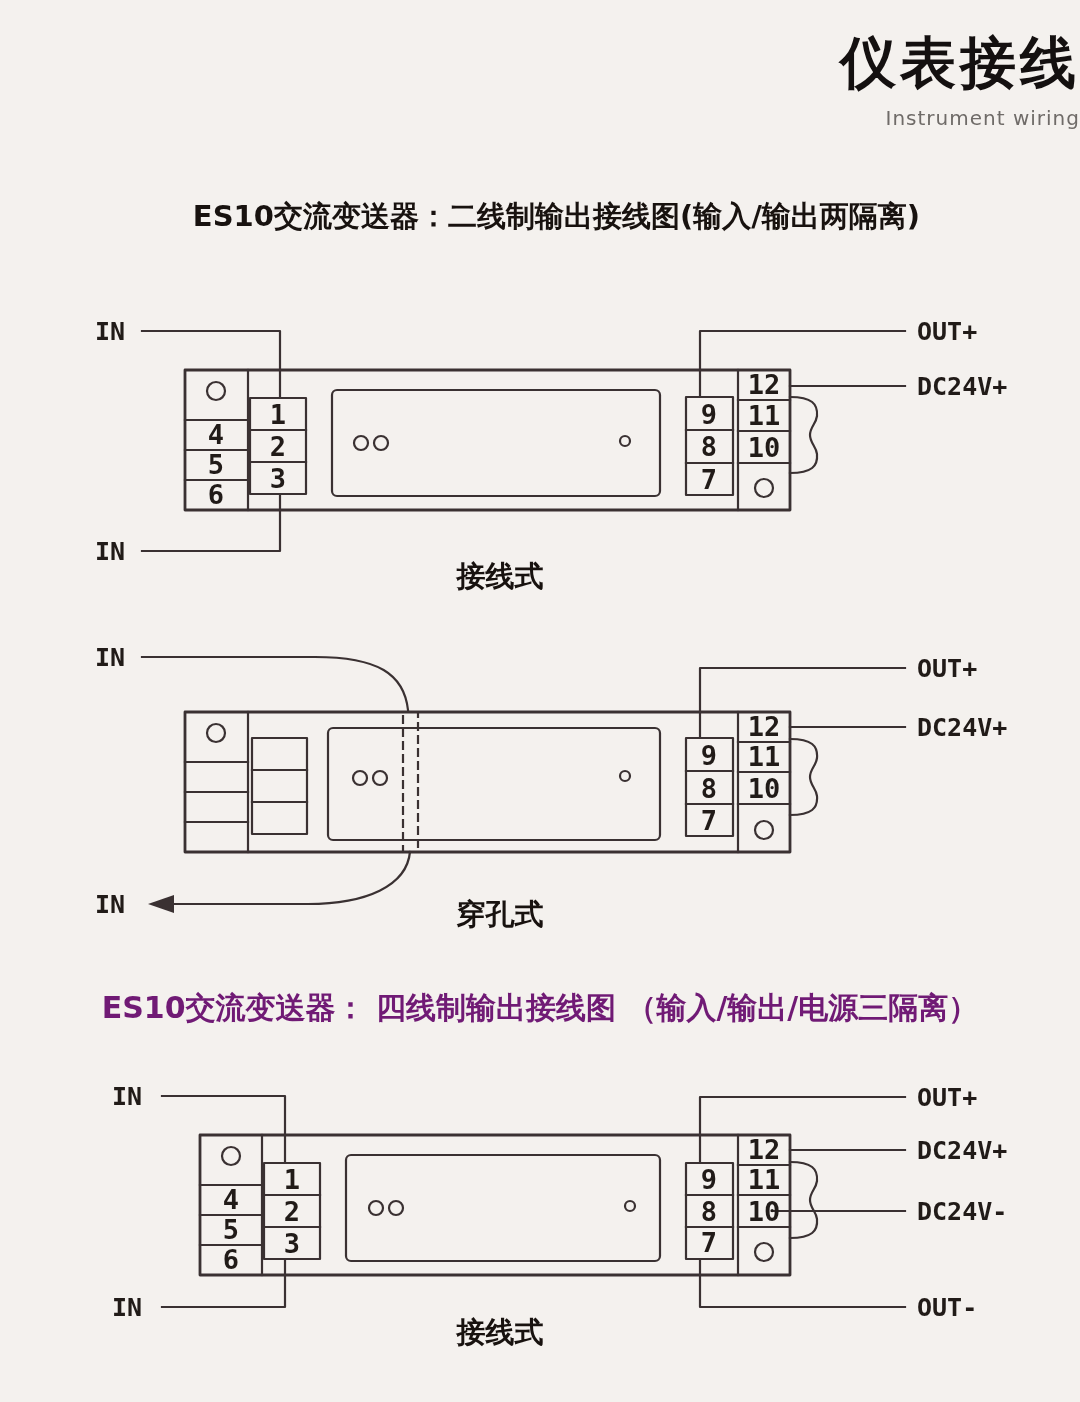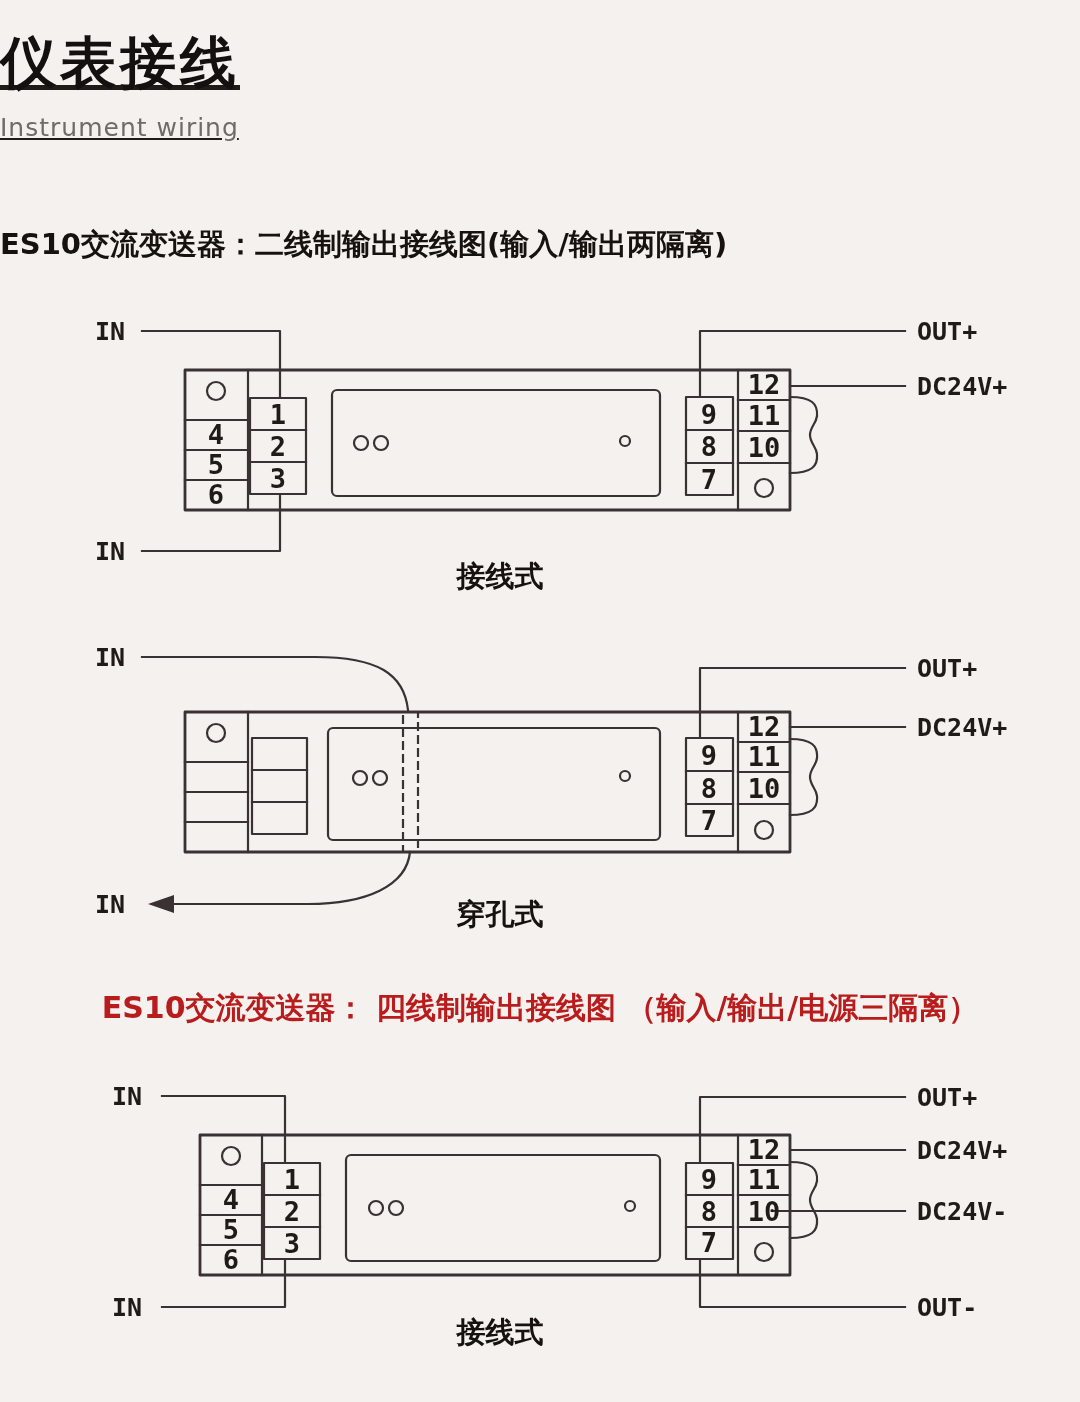--- a/index.html
+++ b/index.html
@@ -12,30 +12,30 @@
   html,body{background:#e9e7e5;}
   .page{
     position:relative;
     width:1080px;height:1402px;
     margin:0 auto;
     background:var(--bg);
     font-family:"DejaVu Sans",sans-serif;
     color:var(--text);
     overflow:hidden;
   }
-  .header{position:absolute;top:26px;left:0;width:100%;text-align:left;text-decoration:underline;}
+  .header{position:absolute;top:26px;left:0;width:100%;text-align:right;}
   .title{font-size:56px;font-weight:bold;letter-spacing:4px;color:#141010;}
-  .subtitle{font-size:25px;color:var(--muted);margin-top:11px;letter-spacing:1px;}
+  .subtitle{font-size:20px;color:var(--muted);margin-top:4px;letter-spacing:1px;}
   .h1block{
     position:absolute;top:194px;left:0;width:920px;
-    text-align:left;font-weight:bold;font-size:29px;line-height:1.55;color:#18120f;margin-top:28px;
+    text-align:right;font-weight:bold;font-size:29px;line-height:1.55;color:#18120f;
   }
   .h2block{
     position:absolute;top:988px;left:0;width:100%;
-    text-align:center;font-weight:bold;font-size:30px;color:#b91c1c;
+    text-align:center;font-weight:bold;font-size:30px;color:#701a75;
   }
   svg{position:absolute;left:0;display:block;}
   #svg1{top:300px;}
   #svg2{top:630px;}
   #svg3{top:1060px;}
   .ln{stroke:var(--line);stroke-width:2.2;fill:none;stroke-linecap:square;stroke-linejoin:round;}
   .thick{stroke-width:2.8;}
   .dash{stroke-dasharray:7 6;}
   .num{
     font-family:"DejaVu Sans Mono",monospace;font-size:27px;font-weight:bold;

